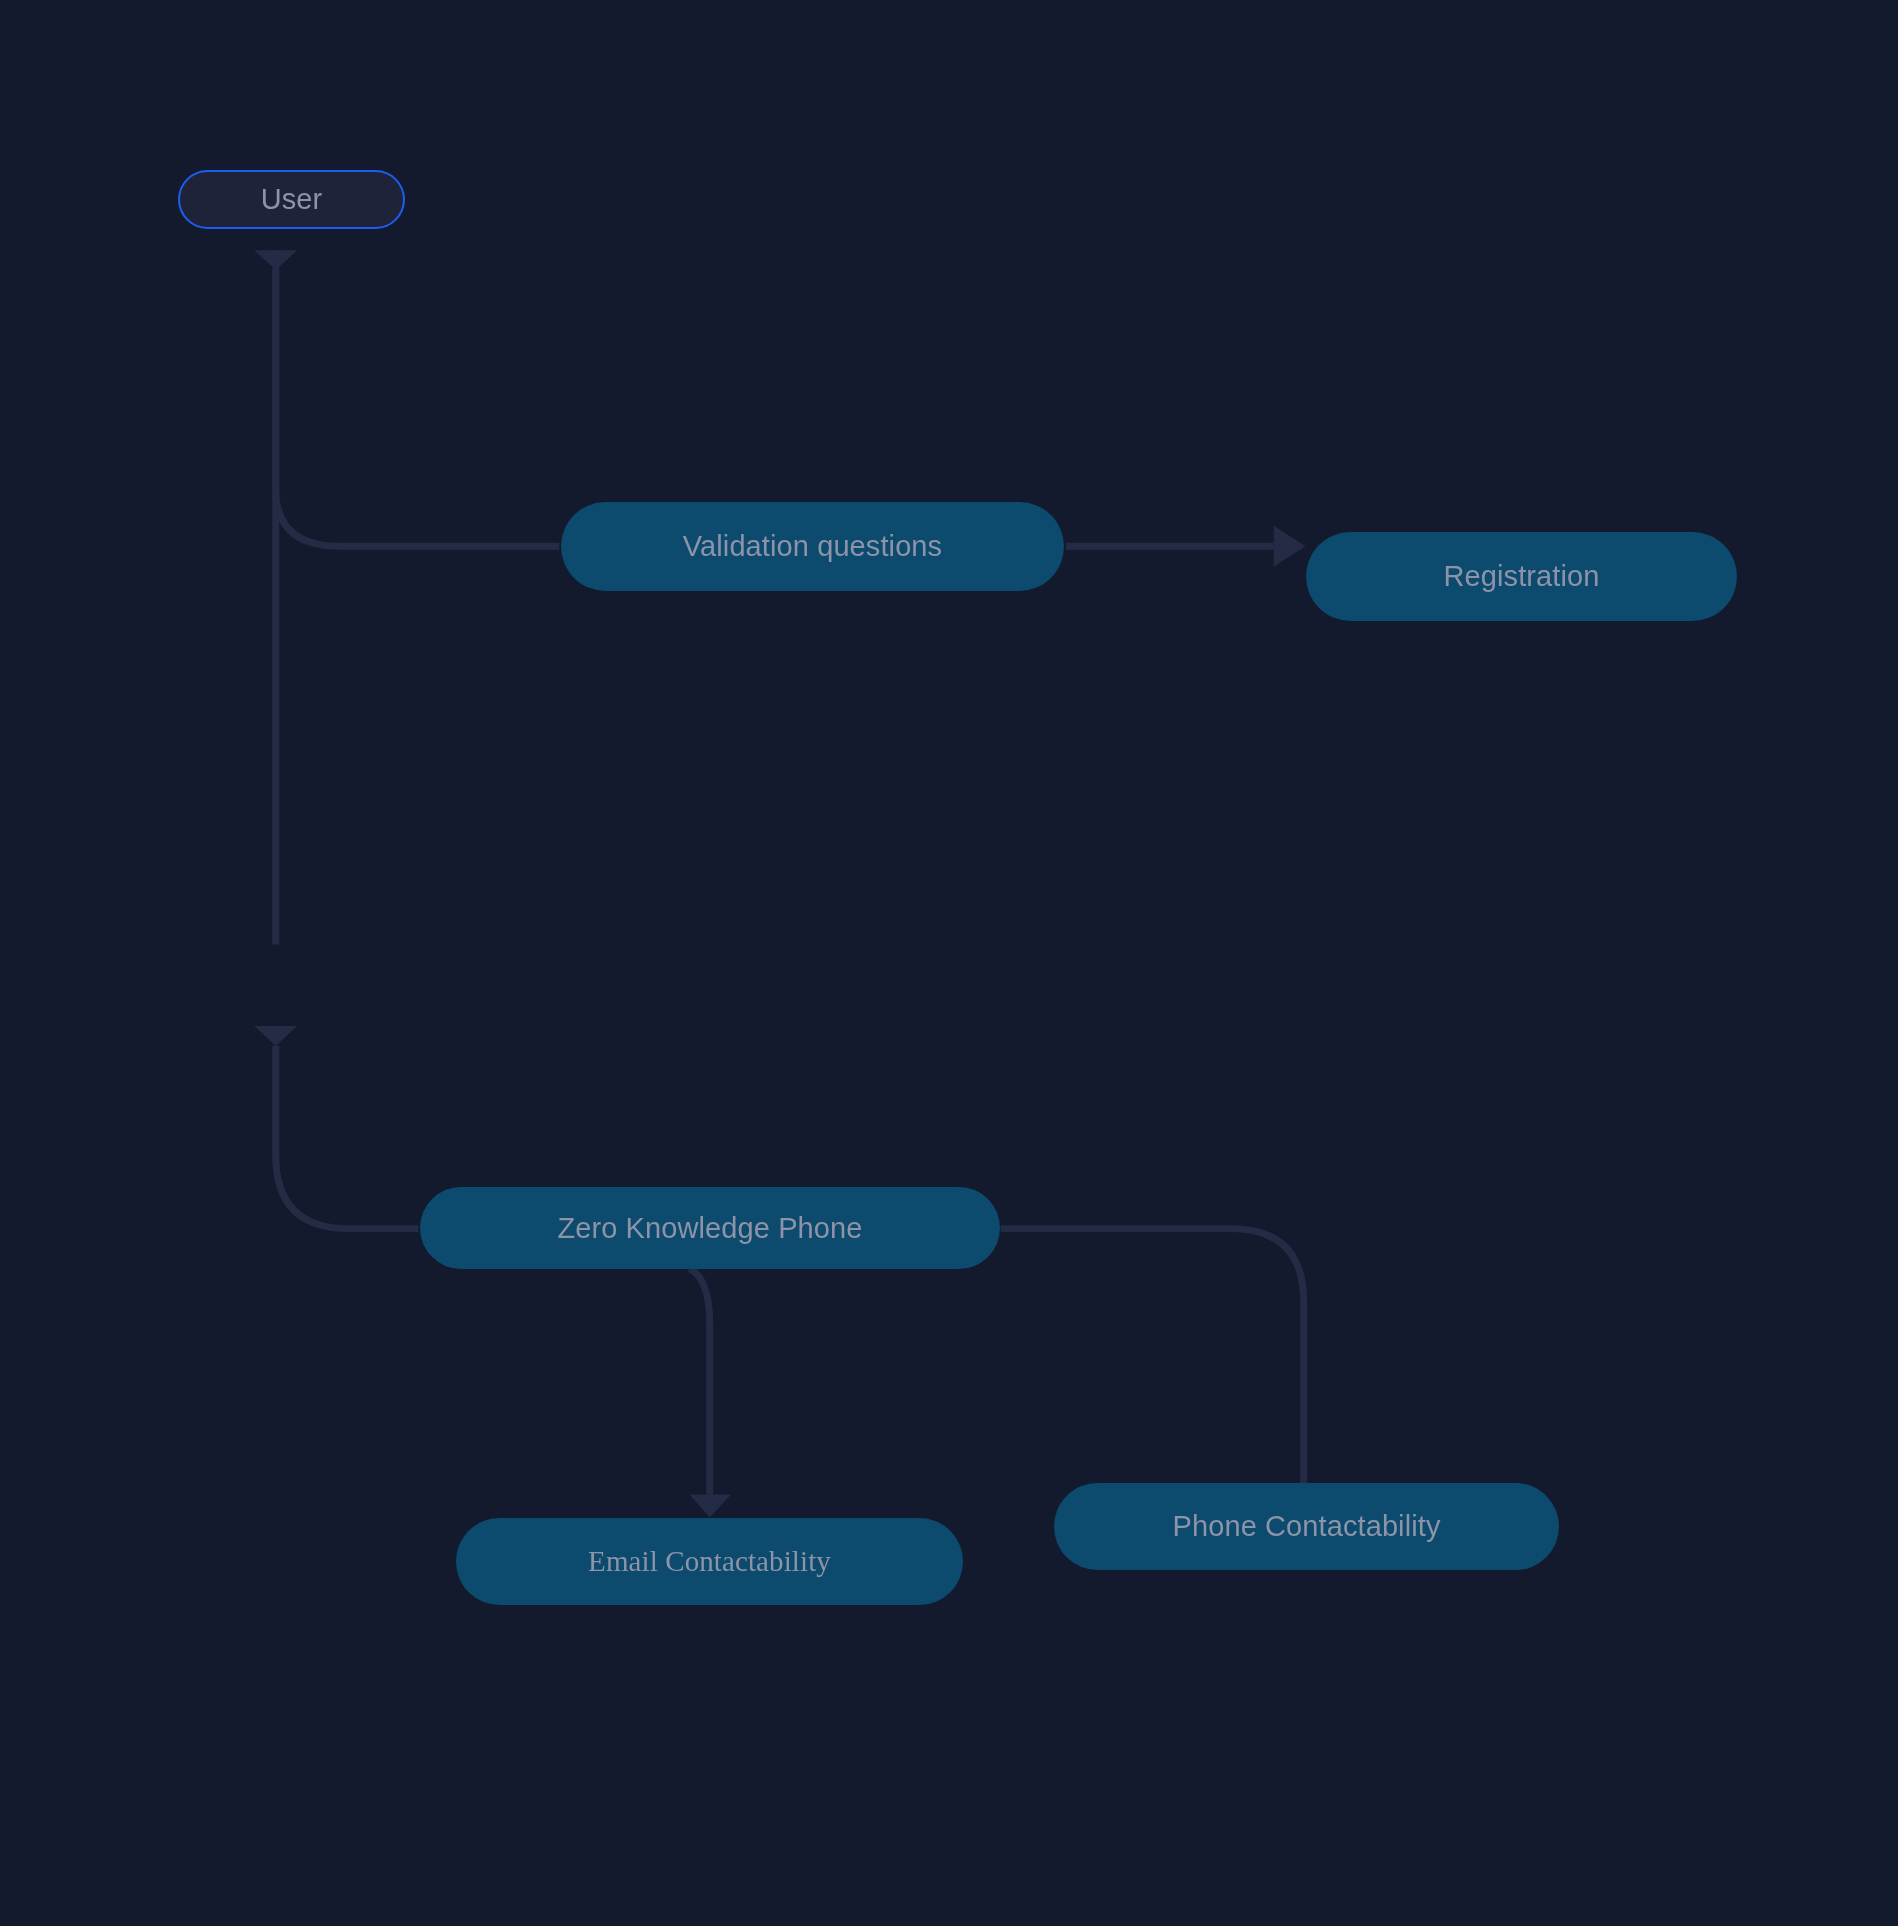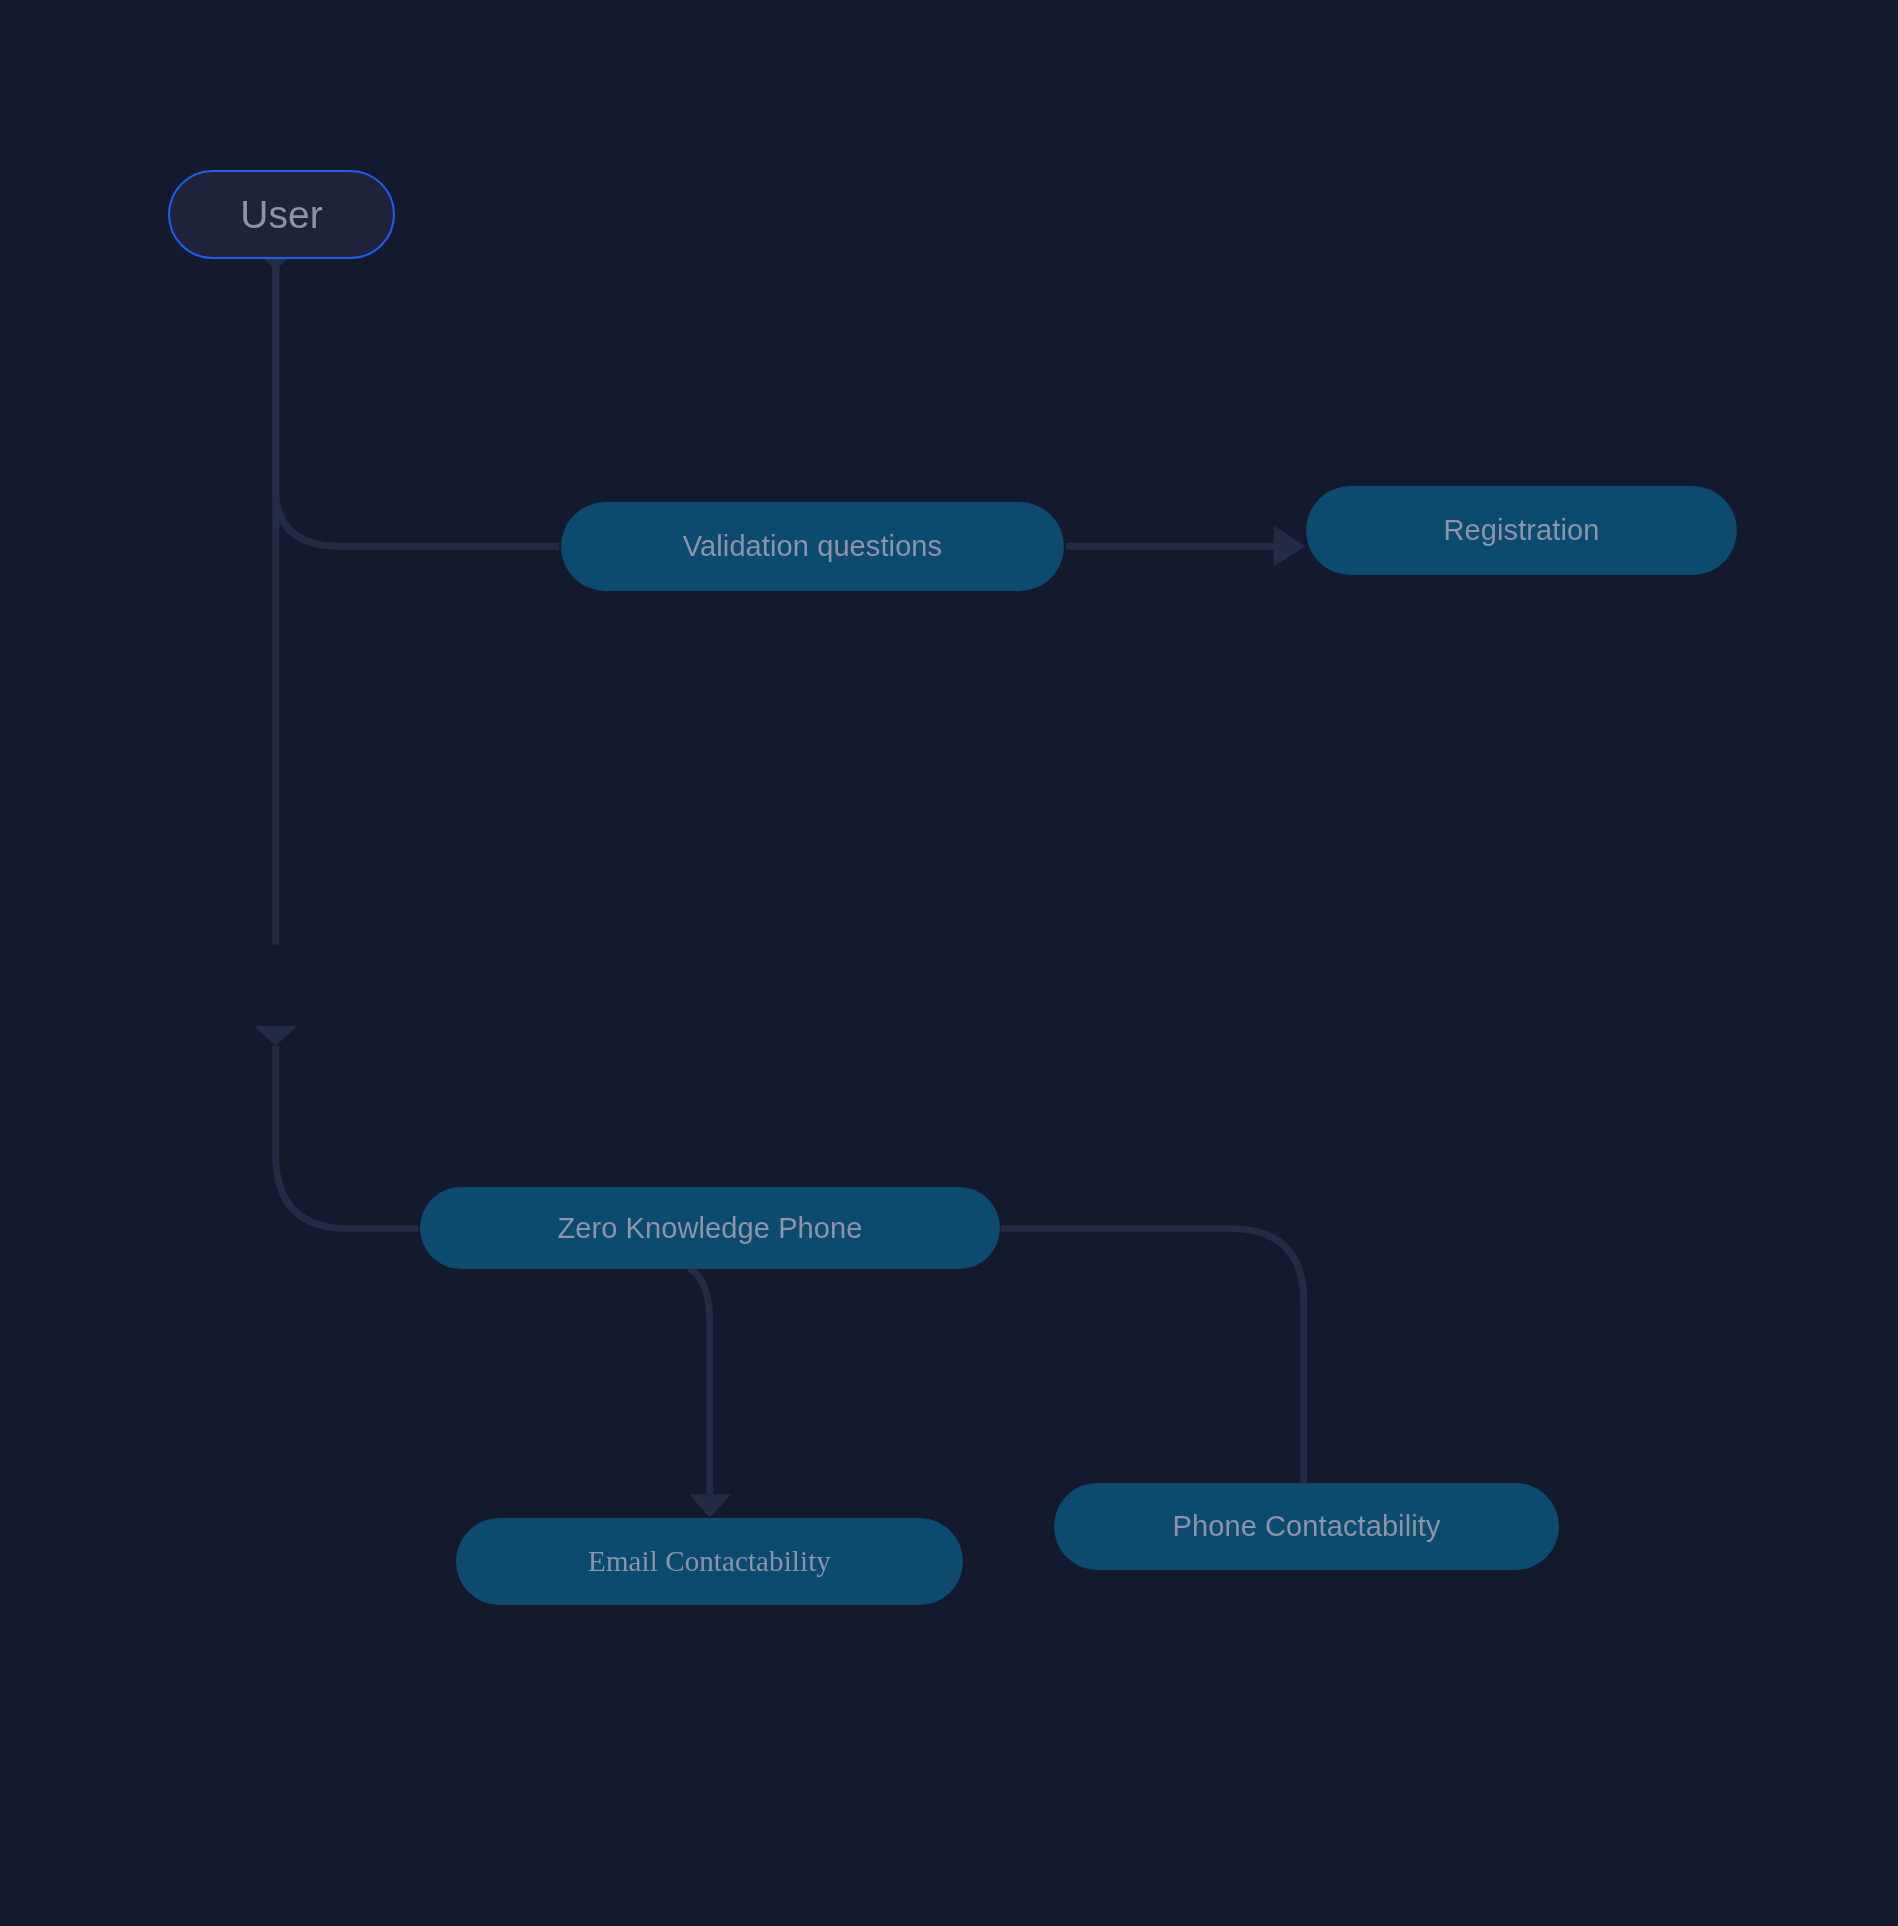--- a/index.html
+++ b/index.html
@@ -82,29 +82,29 @@
       <path d="M 1790 3294 Q 1843 3320 1843 3440 L 1843 3880" fill="none" stroke="#242b45" stroke-width="18" stroke-linecap="butt"></path>
       <polygon points="1843,3940 1790,3880 1898,3880" fill="#242b45"></polygon>
     </g>
 
     <g>
       <path d="M 2598 3190 L 3195 3190 Q 3385 3190 3385 3380 L 3385 3880" fill="none" stroke="#242b45" stroke-width="18" stroke-linecap="butt"></path>
       <polygon points="3385,3940 3332,3880 3440,3880" fill="#242b45"></polygon>
     </g>
   </svg>
 
-  <div class="node node--highlight" style="left:168px; top:170px; width:227px; height:89px; font-size:39px;">
+  <div class="node node--highlight" style="left:178px; top:170px; width:227px; height:59px; font-size:29px;">
     <span class="node-label">User</span>
   </div>
 
   <div class="node" style="left:561px; top:502px; width:503px; height:89px; font-size:29px;">
     <span class="node-label">Validation questions</span>
   </div>
 
-  <div class="node" style="left:1306px; top:486px; width:431px; height:89px; font-size:29px;">
+  <div class="node" style="left:1306px; top:532px; width:431px; height:89px; font-size:29px;">
     <span class="node-label">Registration</span>
   </div>
 
 
   <div class="node" style="left:420px; top:1187px; width:580px; height:82px; font-size:29px;">
     <span class="node-label">Zero Knowledge Phone</span>
   </div>
 
   <div class="node" style="left:456px; top:1518px; width:507px; height:87px; font-size:29px;font-family:Liberation Serif, serif;">
     <span class="node-label">Email Contactability</span>

